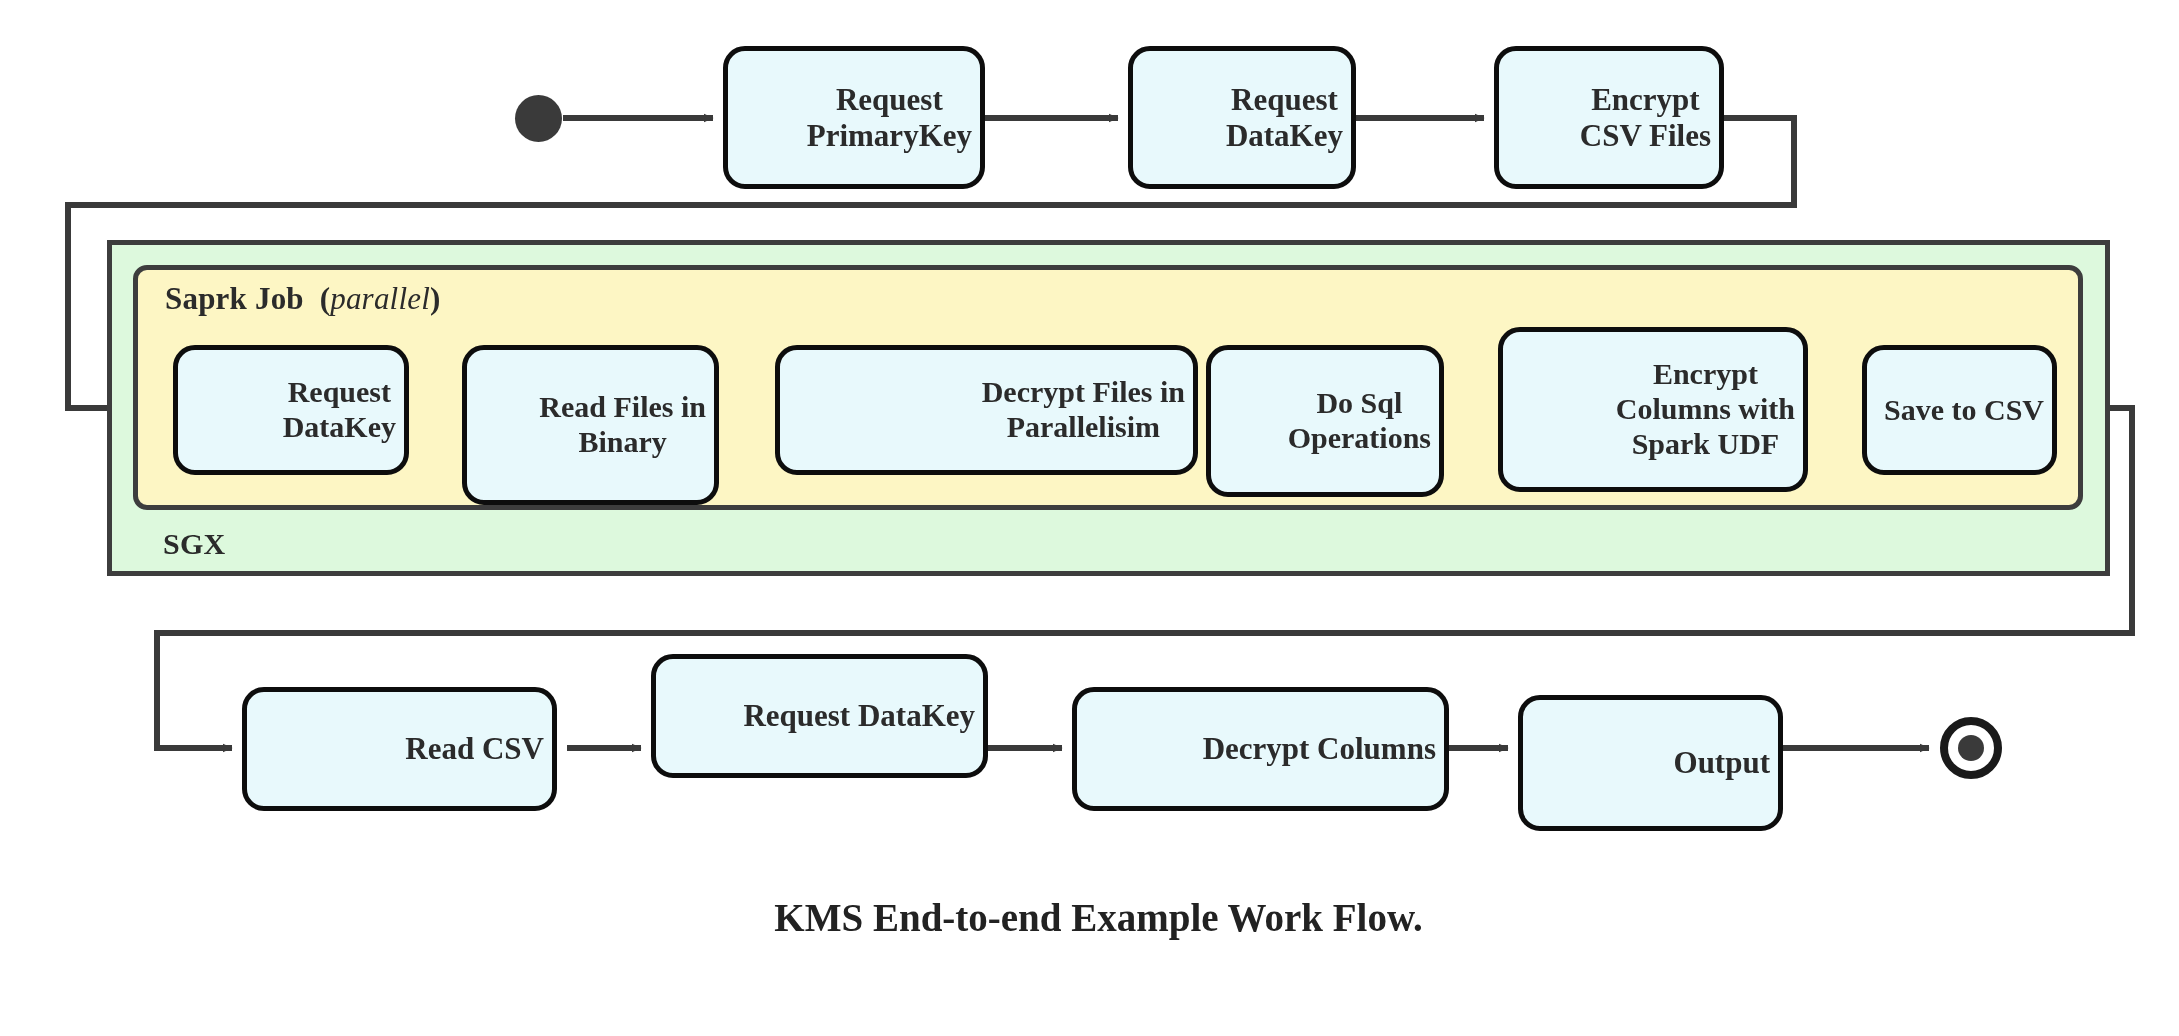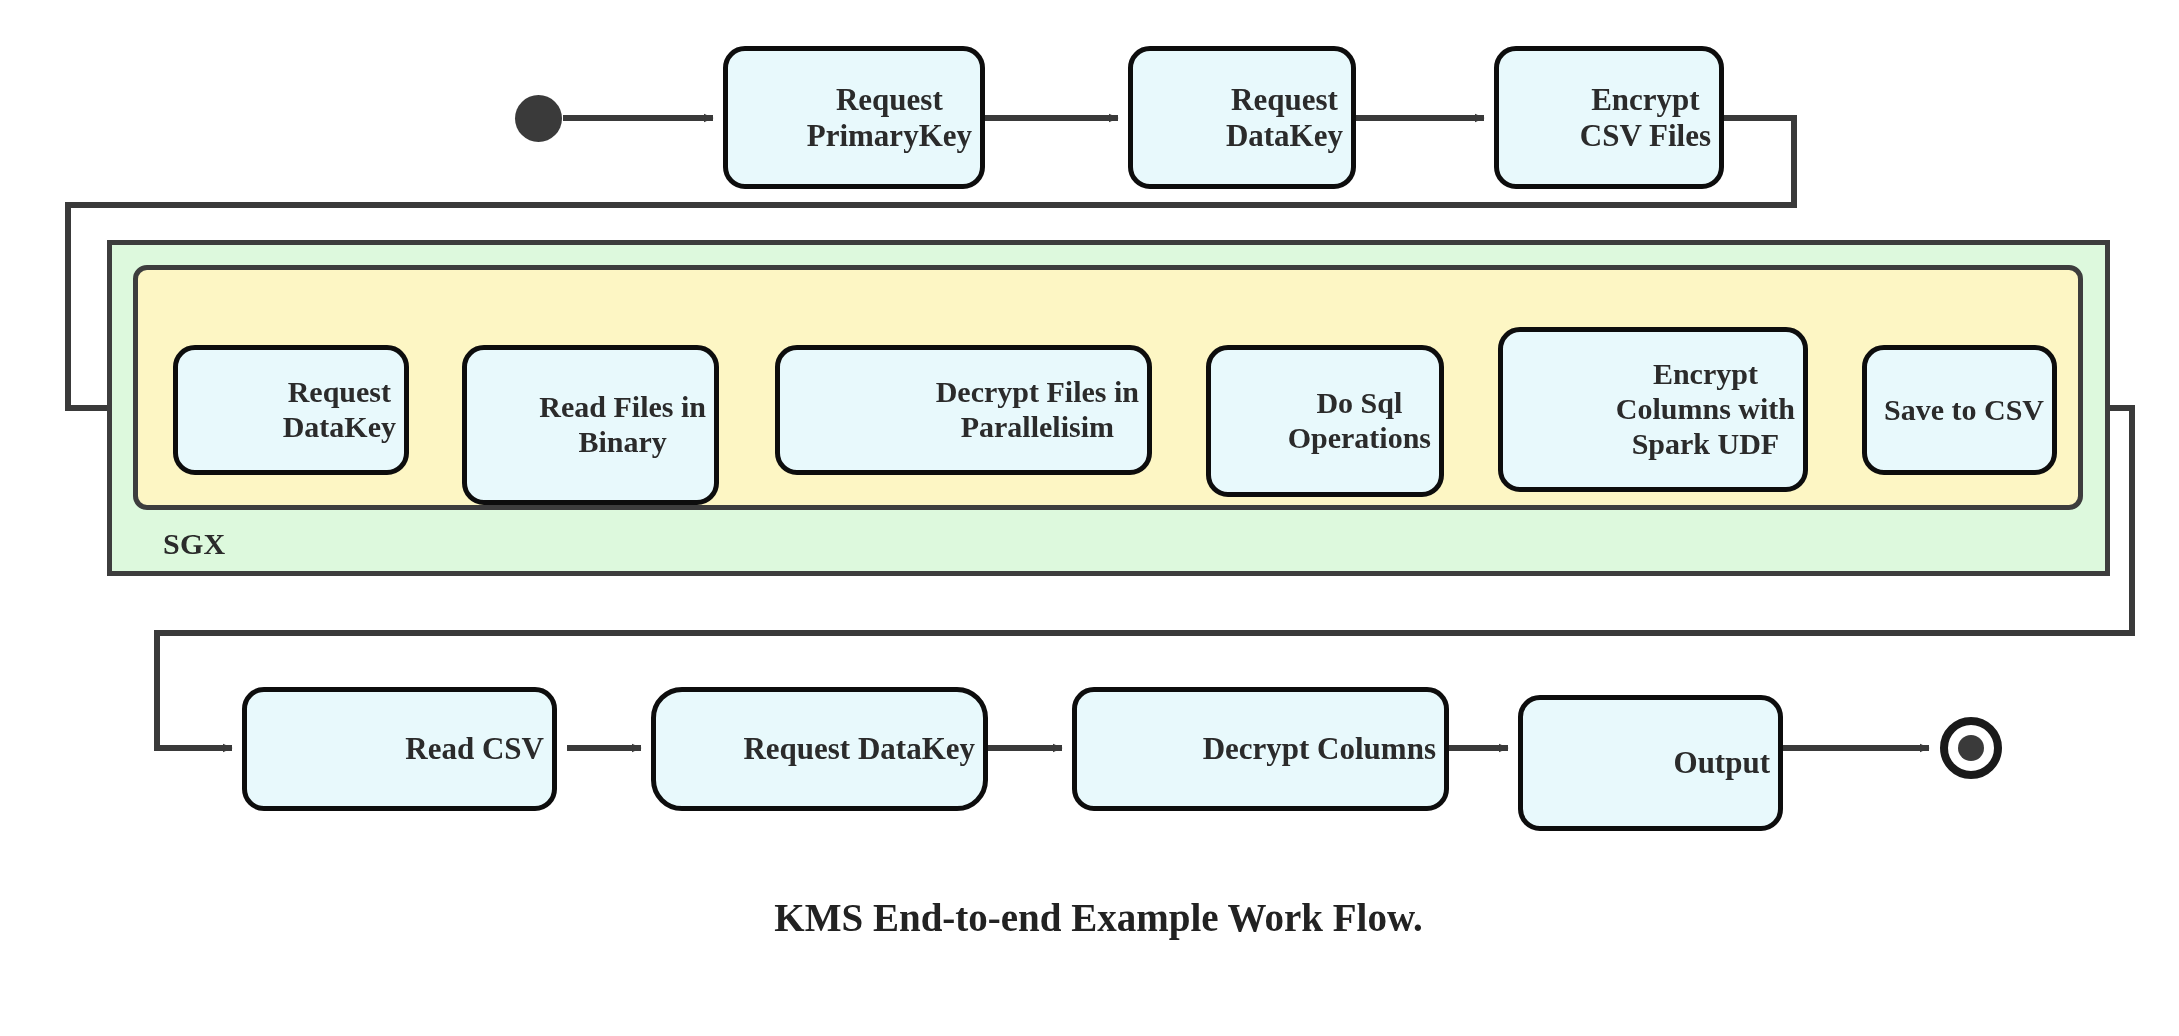--- a/index.html
+++ b/index.html
@@ -129,20 +129,23 @@
   </svg>
 
   <div class="marker-start" style="left:515px; top:95px; width:47px; height:47px;"></div>
   <div class="marker-end-outer" style="left:1940px; top:717px; width:62px; height:62px;"></div>
   <div class="marker-end-inner" style="left:1958px; top:735px; width:26px; height:26px;"></div>
 
   <div class="container-box container-green" style="left:107px; top:240px; width:2003px; height:336px;"></div>
   <div class="container-label" style="left:163px; top:527px; font-size:30px;">SGX</div>
 
   <div class="container-box container-yellow" style="left:133px; top:265px; width:1950px; height:245px;"></div>
+  <div class="container-label" style="left:165px; top:281px; font-size:31px;">
+    <span>Saprk Job</span><span>&nbsp;&nbsp;</span><span class="paren">(</span><span class="italic">parallel</span><span class="paren">)</span>
+  </div>
 
   <div class="node bold" style="left:723px; top:46px; width:262px; height:143px; font-size:31px;">
     <div>
       <div>Request</div>
       <div>PrimaryKey</div>
     </div>
   </div>
 
   <div class="node bold" style="left:1128px; top:46px; width:228px; height:143px; font-size:31px;">
     <div>
@@ -165,21 +168,21 @@
     </div>
   </div>
 
   <div class="node bold" style="left:462px; top:345px; width:257px; height:160px; font-size:30px;">
     <div>
       <div>Read Files in</div>
       <div>Binary</div>
     </div>
   </div>
 
-  <div class="node bold" style="left:775px; top:345px; width:377px; height:130px; font-size:30px;">
+  <div class="node bold" style="left:775px; top:345px; width:423px; height:130px; font-size:30px;">
     <div>
       <div>Decrypt Files in</div>
       <div>Parallelisim</div>
     </div>
   </div>
 
   <div class="node bold" style="left:1206px; top:345px; width:238px; height:152px; font-size:30px;">
     <div>
       <div>Do Sql</div>
       <div>Operations</div>
@@ -199,21 +202,21 @@
       <div>Save to CSV</div>
     </div>
   </div>
 
   <div class="node bold" style="left:242px; top:687px; width:315px; height:124px; font-size:31px;">
     <div>
       <div>Read CSV</div>
     </div>
   </div>
 
-  <div class="node bold" style="left:651px; top:687px; width:337px; height:124px; font-size:31px;border-radius:31px;">
+  <div class="node bold" style="left:651px; top:654px; width:337px; height:124px; font-size:31px;">
     <div>
       <div>Request DataKey</div>
     </div>
   </div>
 
   <div class="node bold" style="left:1072px; top:687px; width:377px; height:124px; font-size:31px;">
     <div>
       <div>Decrypt Columns</div>
     </div>
   </div>

